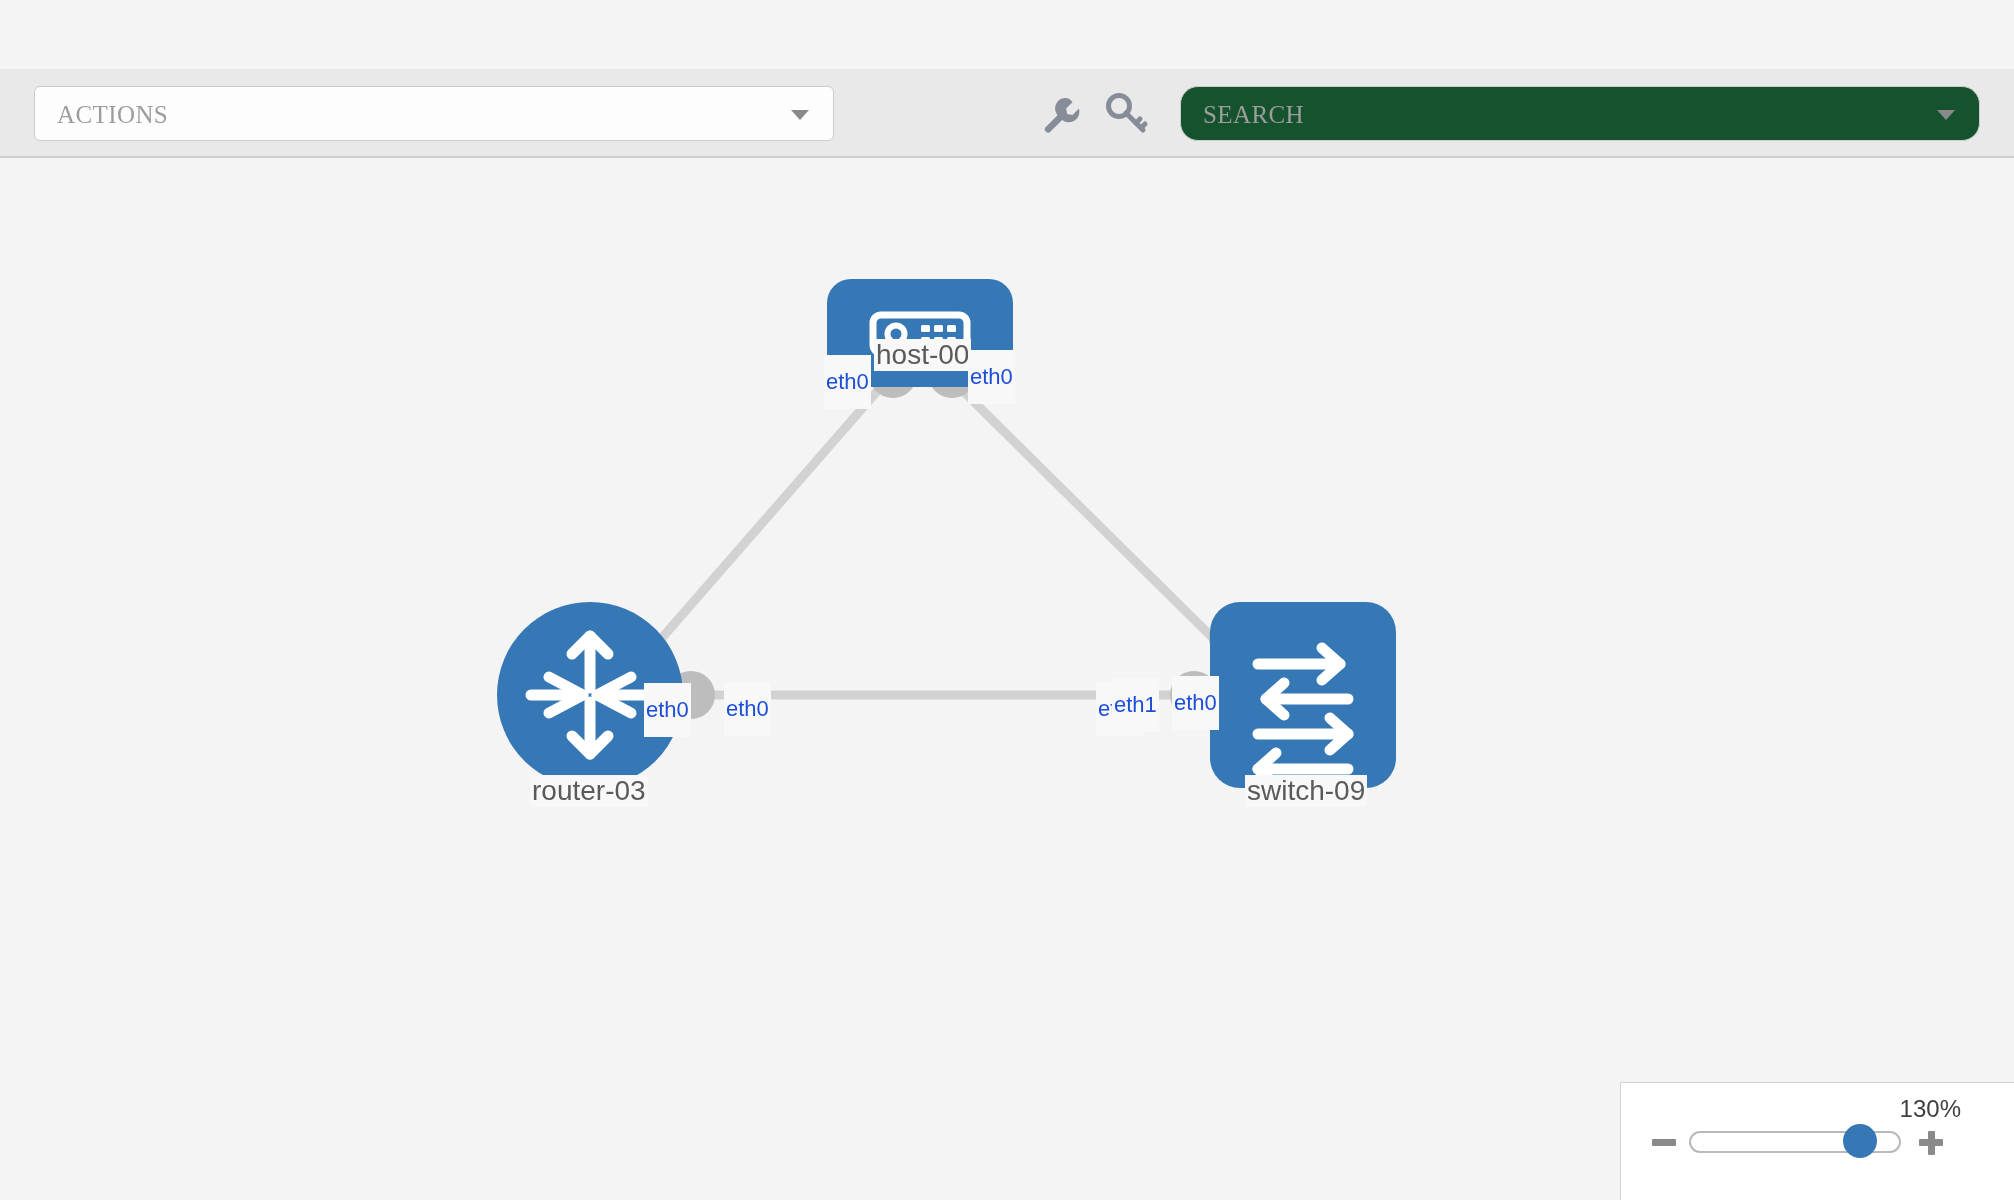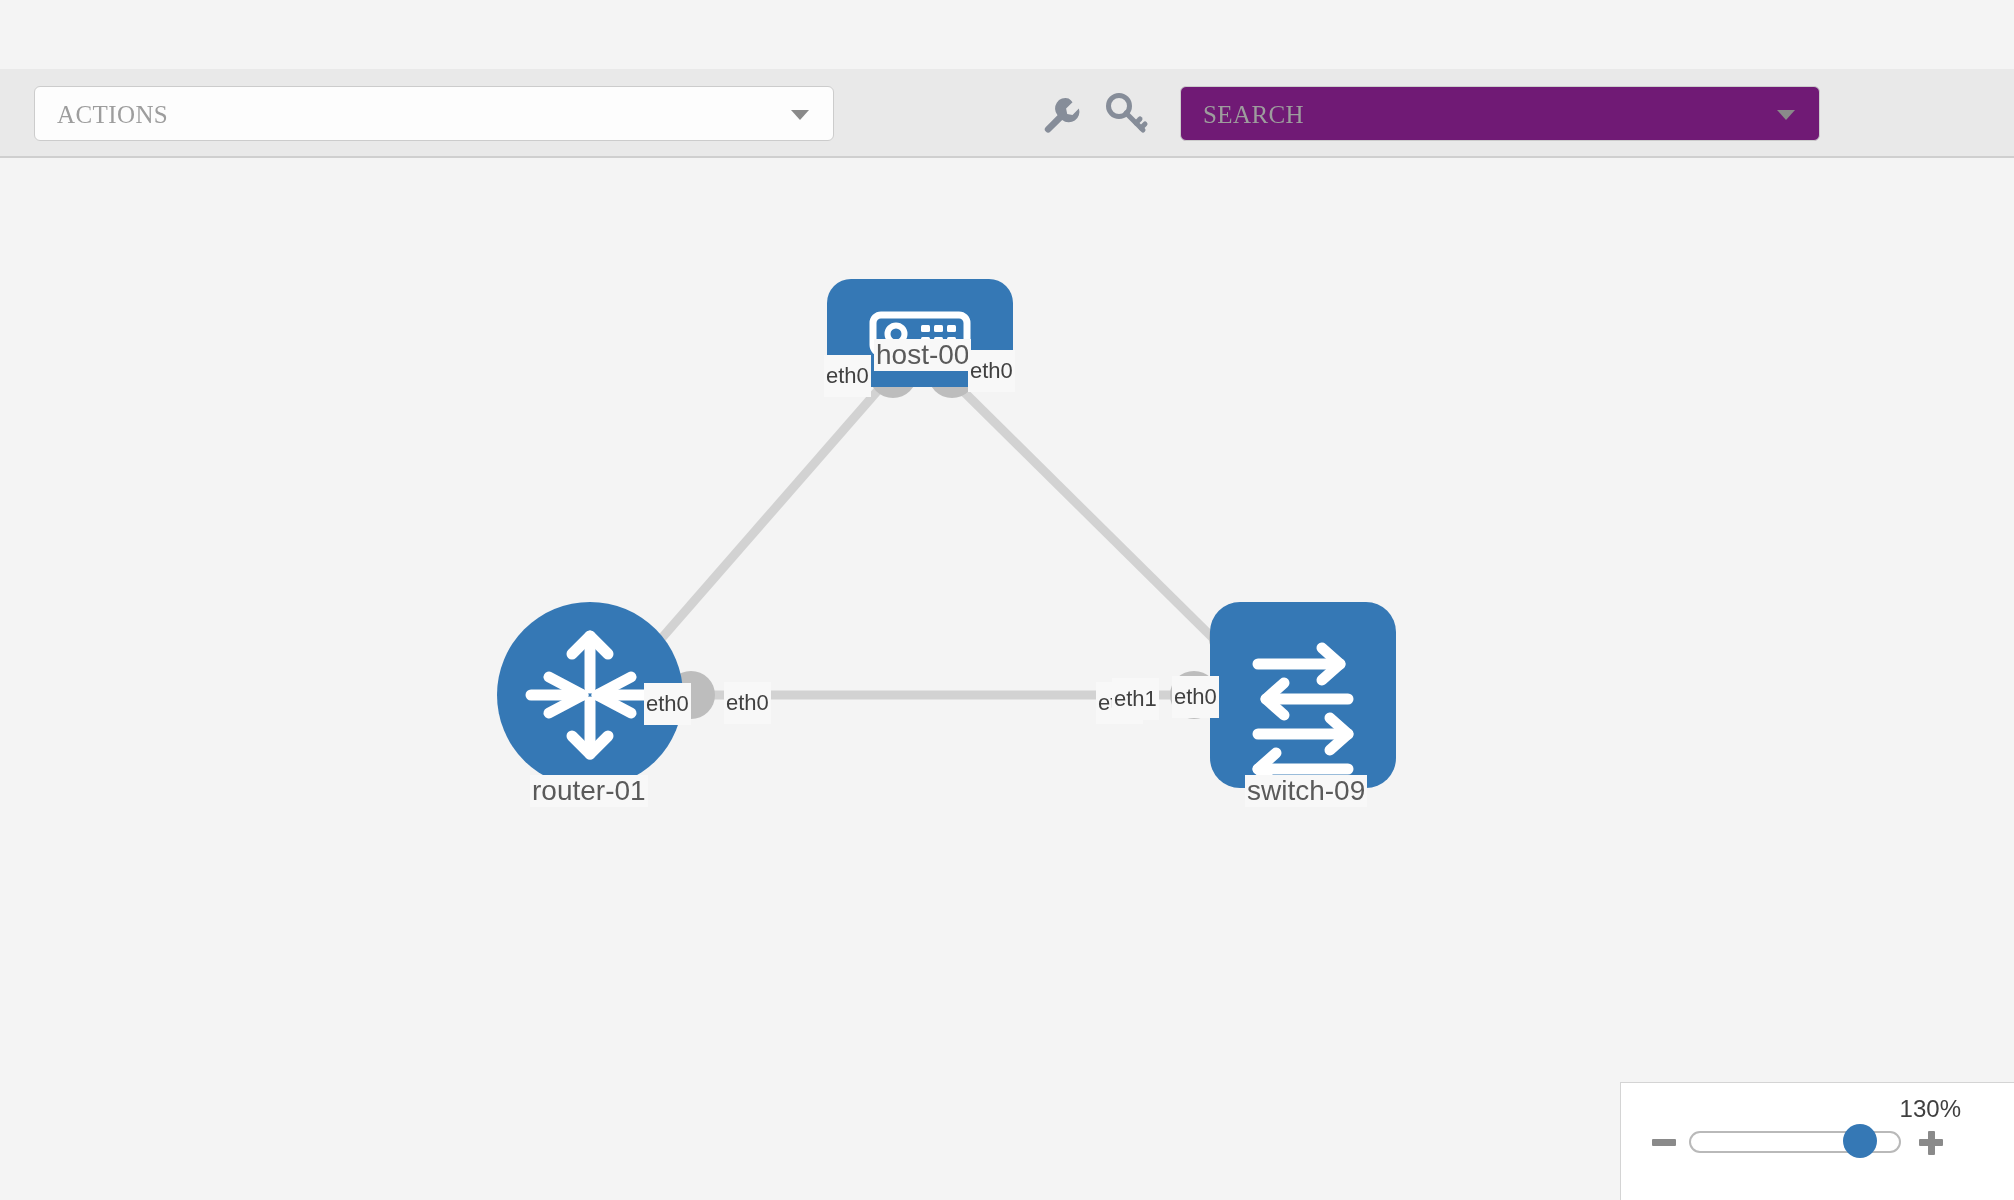--- a/index.html
+++ b/index.html
@@ -115,25 +115,25 @@
     cursor: pointer;
   }
   .tool-icon svg { display: block; }
   #wrench-icon { left: 1035px; }
   #key-icon    { left: 1102px; }
 
   .search-box {
     position: absolute;
     left: 1180px;
     top: 17px;
-    width: 640px;
+    width: 800px;
     height: 55px;
-    background: #701a75;
+    background: #14532d;
     border: 1px solid #cccccc;
-    border-radius: 6px;
+    border-radius: 18px;
     box-sizing: border-box;
     cursor: text;
   }
   .search-label {
     position: absolute;
     left: 22px;
     top: 14px;
     font-size: 25px;
     color: #9d9d9d;
     letter-spacing: 0.4px;
@@ -154,24 +154,24 @@
     position: absolute;
     font-size: 28px;
     color: #5a5a5a;
     background: #f8f8f8;
     white-space: nowrap;
     padding: 0 2px;
   }
   .edge-label {
     position: absolute;
     font-size: 22px;
-    color: #404040;
+    color: #1d4ed8;
     background: #f8f8f8;
     white-space: nowrap;
-    padding: 8px 2px;
+    padding: 14px 2px;
   }
 
   
   .zoom-widget {
     position: absolute;
     left: 1620px;
     top: 1082px;
     width: 400px;
     height: 120px;
     background: #ffffff;
@@ -326,21 +326,21 @@
           <polyline points="1284,525 1266,541 1284,557"></polyline>
           <line x1="1258" y1="576" x2="1348" y2="576"></line>
           <polyline points="1330,560 1348,576 1330,592"></polyline>
           <line x1="1348" y1="611" x2="1258" y2="611"></line>
           <polyline points="1276,595 1258,611 1276,627"></polyline>
         </g>
       </g>
     </svg>
 
     <div class="node-label" style="left:874px; top:181px;">host-00</div>
-    <div class="node-label" style="left:530px; top:617px;">router-01</div>
+    <div class="node-label" style="left:530px; top:617px;">router-03</div>
     <div class="node-label" style="left:1245px; top:617px;">switch-09</div>
 
     <div class="edge-label" style="left:824px; top:197px;">eth0</div>
     <div class="edge-label" style="left:968px; top:192px;">eth0</div>
     <div class="edge-label" style="left:644px; top:525px;">eth0</div>
     <div class="edge-label" style="left:1172px; top:518px;">eth0</div>
     <div class="edge-label" style="left:724px; top:524px;">eth0</div>
     <div class="edge-label" style="left:1096px; top:524px;">eth0</div>
     <div class="edge-label" style="left:1112px; top:520px;">eth1</div>
   </div>

